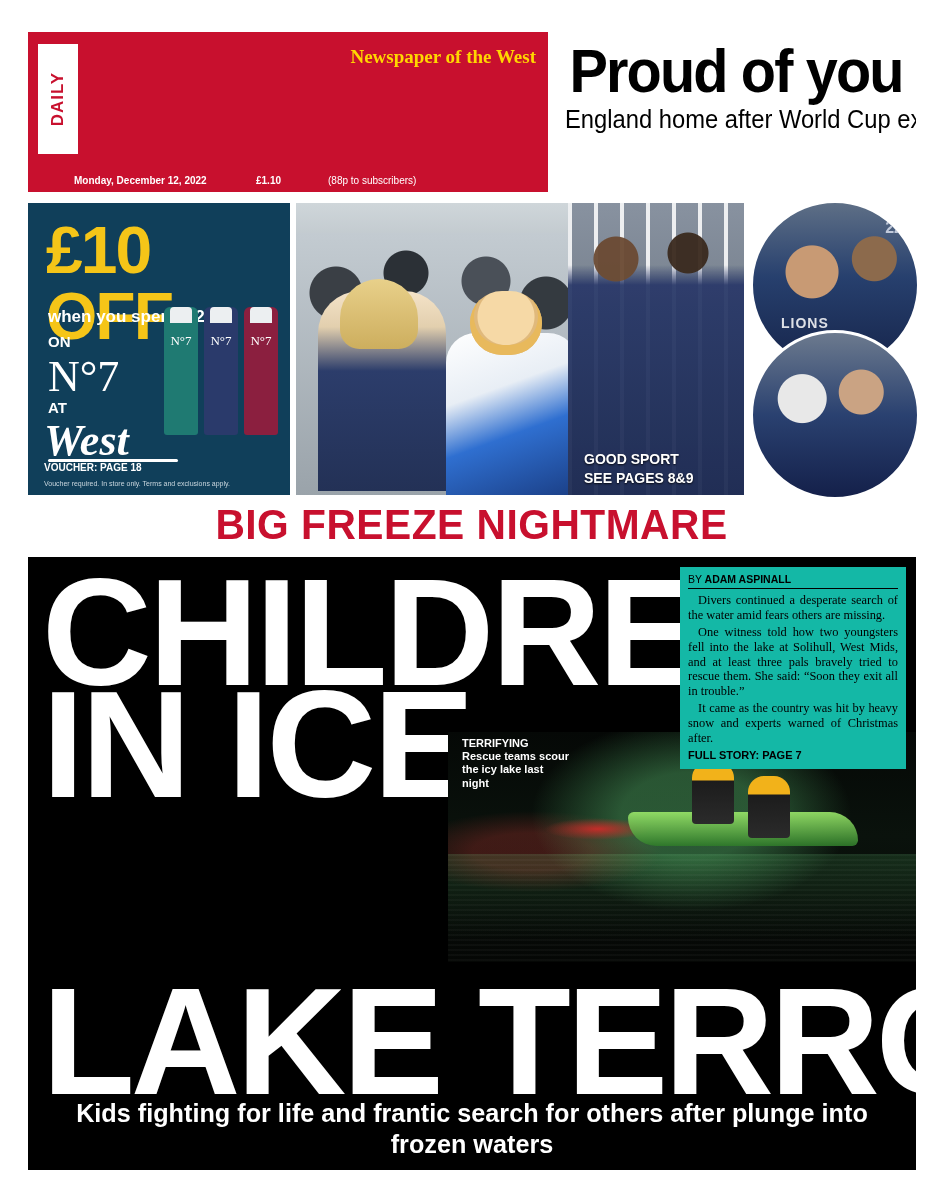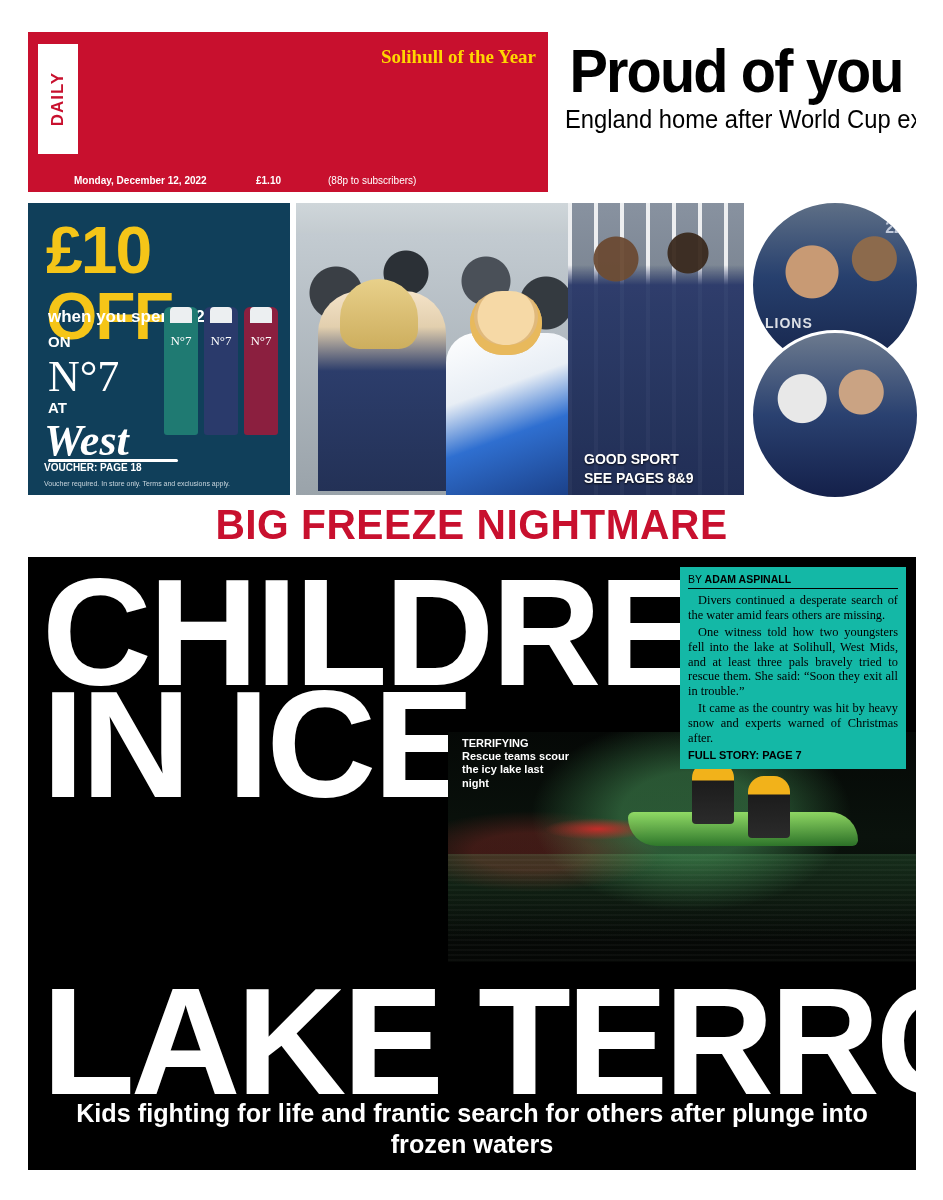--- a/index.html
+++ b/index.html
@@ -329,21 +329,21 @@
     position: absolute;
     right: 14px;
     top: 16px;
     color: #cfd6e6;
     font-weight: bold;
     font-size: 16px;
     opacity: .9;
   }
   .circ-lion {
     position: absolute;
-    left: 12px;
+    left: 28px;
     bottom: 36px;
     color: #ffffff;
     font-weight: bold;
     font-size: 14px;
     letter-spacing: 1px;
     opacity: .85;
   }
 
   
   .bigfreeze {
@@ -509,21 +509,21 @@
 </style>
 </head>
 <body>
 
 <div class="page">
 
   <div class="masthead">
     <div class="masthead-daily">
       <span>DAILY</span>
     </div>
-    <div class="masthead-noty">Solihull of the Year</div>
+    <div class="masthead-noty">Newspaper of the West</div>
     <div class="masthead-footer">
       <span class="masthead-date">Monday, December 12, 2022</span>
       <span class="masthead-price">£1.10</span>
       <span class="masthead-subs">(88p to subscribers)</span>
     </div>
   </div>
 
   <div class="proud">
     <div class="proud-head">Proud of you</div>
     <div class="proud-sub">England home after World   Cup exit</div>

